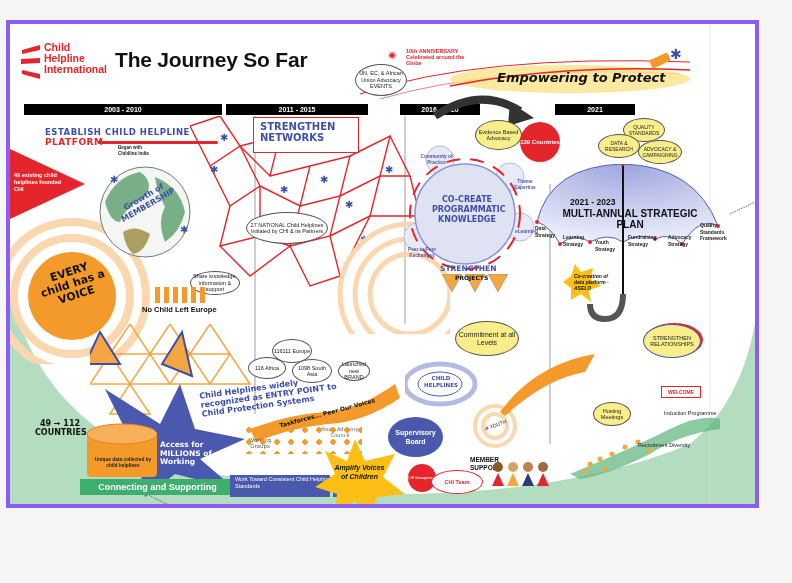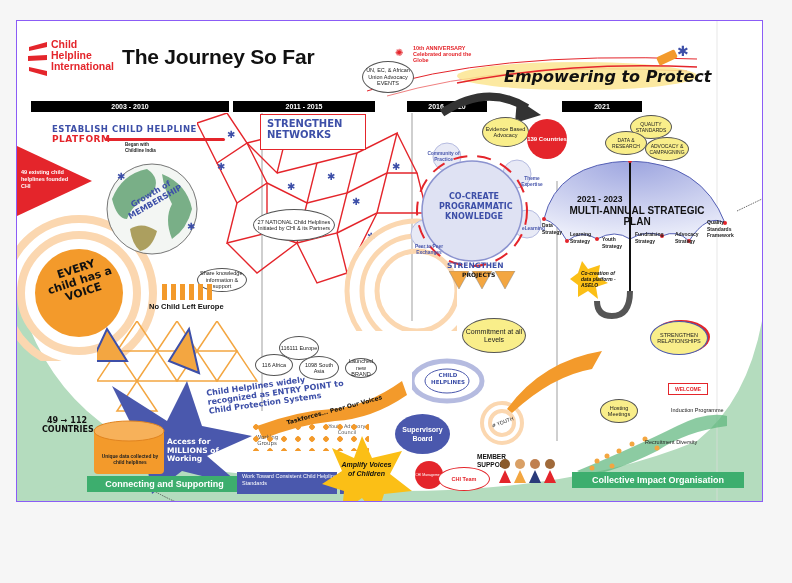--- a/index.html
+++ b/index.html
@@ -1,17 +1,17 @@
 <!DOCTYPE html>
 <html><head>
 <meta charset="utf-8">
 <style>
   html,body{margin:0;padding:0;}
   body{width:792px;height:583px;background:#f6f6f6;position:relative;overflow:hidden;font-family:"Liberation Sans",sans-serif;}
-  .poster{position:absolute;left:16px;top:20px;width:745px;height:480px;background:#ffffff;border:1px solid #8b5cf6;overflow:hidden;}
+  .poster{position:absolute;left:6px;top:20px;width:745px;height:480px;background:#ffffff;border:4px solid #8b5cf6;overflow:hidden;}
   .abs{position:absolute;}
   .logo{left:10px;top:18px;width:90px;height:40px;}
   .logo-bars{position:absolute;left:0;top:2px;width:22px;height:36px;}
   .logo-text{position:absolute;left:24px;top:0;color:#e4252b;font-weight:bold;font-size:10.5px;line-height:11px;}
   .title{left:105px;top:24px;font-size:21px;font-weight:bold;color:#111;letter-spacing:-0.2px;}
   .period{position:absolute;top:80px;height:11px;background:#000;color:#fff;font-size:7px;font-weight:bold;text-align:center;line-height:11px;}
   .hand{font-family:"DejaVu Sans",sans-serif;}
   .blue-hand{color:#3d4fa8;font-weight:bold;}
   .red-hand{color:#e4252b;font-weight:bold;}
   .bubble{position:absolute;background:#fff;border:1px solid #555;border-radius:50%;text-align:center;font-size:5.5px;line-height:6.5px;color:#222;display:flex;align-items:center;justify-content:center;}
@@ -56,21 +56,21 @@
   <div class="period" style="left:216px;width:142px">2011 - 2015</div>
   <div class="period" style="left:390px;width:80px">2016 - 2020</div>
   <div class="period" style="left:545px;width:80px">2021</div>
 
   <svg class="abs" style="left:350px;top:20px" width="340" height="60">
     <path d="M0,50 Q120,10 330,18" fill="none" stroke="#e4252b" stroke-width="1"></path>
     <path d="M20,55 Q140,20 320,30" fill="none" stroke="#f08080" stroke-width="1"></path>
     <ellipse cx="210" cy="35" rx="120" ry="14" fill="#fbe38a" opacity="0.8"></ellipse>
     <path d="M90,42 Q200,20 330,26" fill="none" stroke="#e4252b" stroke-width="1.5"></path>
   </svg>
-  <div class="abs hand" style="left:487px;top:46px;font-size:16px;font-weight:bold;color:#111;font-style:italic;">Empowering to Protect</div>
+  <div class="abs hand" style="left:487px;top:46px;font-size:13px;font-weight:bold;color:#111;font-style:italic;">Empowering to Protect</div>
   <div class="abs" style="left:640px;top:32px;width:20px;height:9px;background:#f39a2b;transform:rotate(-25deg);border-radius:2px"></div>
   <div class="abs" style="left:660px;top:22px;color:#3d4fa8;font-size:14px">✱</div>
   <div class="abs" style="left:396px;top:24px;width:70px;color:#e4252b;font-size:5.5px;line-height:6px;font-weight:bold">10th ANNIVERSARY Celebrated around the Globe</div>
   <div class="abs" style="left:378px;top:26px;color:#e4252b;font-size:10px">✺</div>
   <div class="bubble" style="left:345px;top:40px;width:50px;height:30px">UN, EC, &amp; African Union Advocacy EVENTS</div>
 
   <svg class="abs" style="left:420px;top:62px" width="110" height="50">
     <path d="M5,30 Q50,0 90,25" fill="none" stroke="#333" stroke-width="8"></path>
     <path d="M80,16 L104,32 L78,40 Z" fill="#333"></path>
   </svg>
@@ -303,14 +303,13 @@
       <circle cx="55" cy="38" r="2.5"></circle>
         <circle cx="68" cy="33" r="2.5"></circle>
         <circle cx="80" cy="42" r="2.5"></circle>
       <circle cx="15" cy="62" r="2.5"></circle>
         <circle cx="35" cy="60" r="2.5"></circle>
     </g>
   </svg>
   <div class="abs" style="left:654px;top:386px;font-size:5.5px;color:#222">Induction Programme</div>
   <div class="abs" style="left:628px;top:418px;font-size:5.5px;color:#222">Recruitment Diversity</div>
 
-  <div class="green-band" style="left:555px;top:451px;width:172px">Collective Impact Organisation</div>
 </div>
 
 </body></html>

